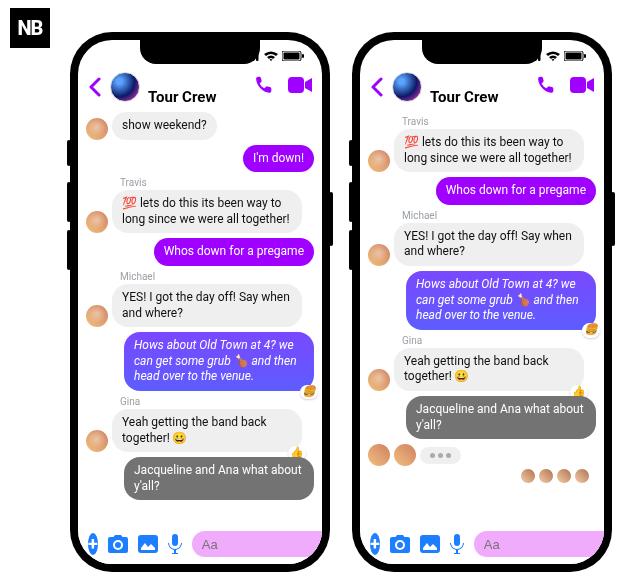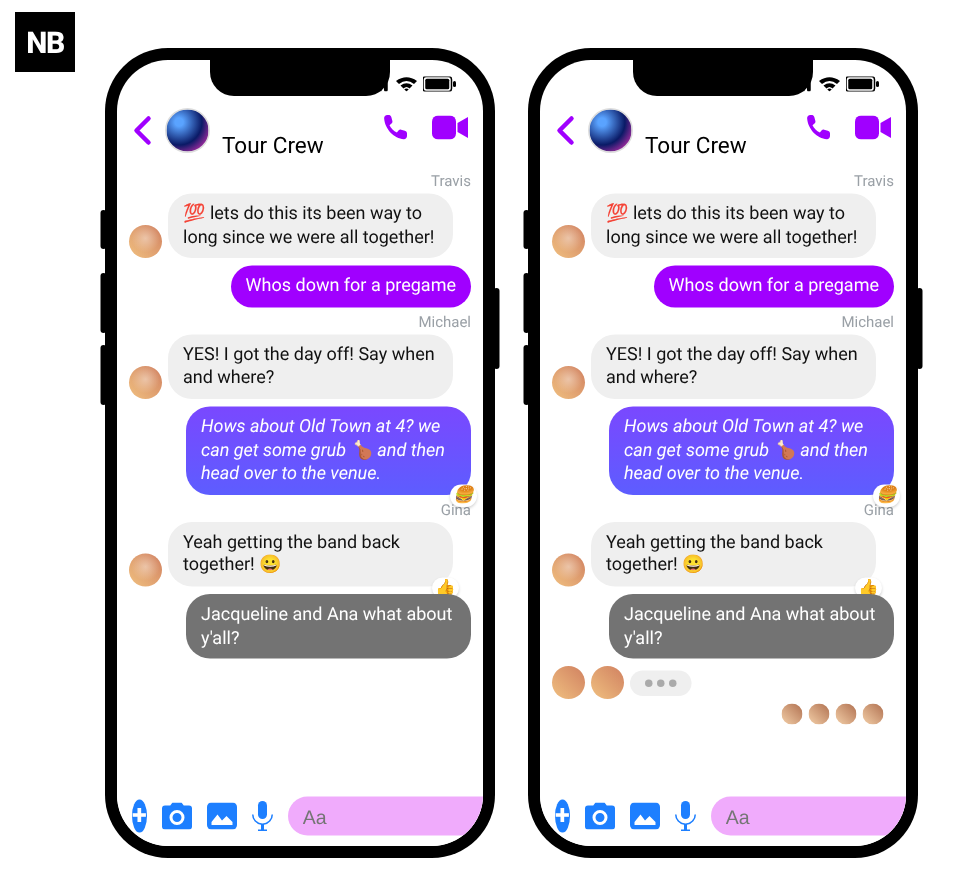--- a/index.html
+++ b/index.html
@@ -13,24 +13,24 @@
 .side-btn.s2{left:-3px;top:150px;width:4px;height:40px;}
 .side-btn.s3{left:-3px;top:198px;width:4px;height:40px;}
 .side-btn.s4{right:-3px;top:160px;width:4px;height:54px;}
 .screen{position:relative;width:100%;height:100%;border-radius:34px;background:#fff;overflow:hidden;}
 .notch{position:absolute;top:0;left:50%;transform:translateX(-50%);width:120px;height:24px;background:#000;border-bottom-left-radius:16px;border-bottom-right-radius:16px;z-index:10;}
 .status-bar{display:flex;justify-content:flex-end;align-items:center;padding:8px 18px 2px;font-size:12px;font-weight:700;}
 .sb-right svg{vertical-align:middle;}
 .header{display:flex;align-items:center;padding:4px 10px 6px;gap:8px;}
 .back-btn{color:#a000ff;display:flex;align-items:center;}
 .chat-avatar{width:28px;height:28px;border-radius:50%;background:radial-gradient(circle at 30% 30%,#5aa3ff 10%,#0a1a66 55%,#d030b0 90%);border:1px solid #ddd;}
-.chat-title{font-weight:400;font-size:15px;flex:1;margin-top:20px;}
+.chat-title{font-weight:700;font-size:15px;flex:1;margin-top:20px;}
 .hdr-icons{display:flex;gap:14px;color:#a000ff;align-items:center;}
 .messages{height:calc(100% - 92px - 40px);overflow:hidden;padding:0 8px 4px;box-sizing:border-box;font-size:12px;}
-.sender-label{font-size:10px;color:#9aa0a6;margin:4px 0 2px 34px;text-align:right;}
+.sender-label{font-size:10px;color:#9aa0a6;margin:4px 0 2px 34px;}
 .row{display:flex;align-items:flex-end;margin-bottom:5px;gap:4px;}
 .row.right{justify-content:flex-end;}
 .row.left .avatar{width:22px;height:22px;border-radius:50%;background:linear-gradient(45deg,#f0c080,#d08060);flex-shrink:0;position:relative;overflow:hidden;}
 .row.left .avatar::after{content:'';position:absolute;inset:0;background:radial-gradient(circle at 50% 40%,rgba(255,255,255,.4) 0,transparent 55%);}
 .bubble{max-width:170px;padding:6px 10px;border-radius:16px;line-height:1.3;word-wrap:break-word;position:relative;}
 .bubble.gray{background:#efefef;color:#111;}
 .bubble.purple{background:#a000ff;color:#fff;}
 .bubble.blue-purple{background:linear-gradient(180deg,#7a48ff,#5d5dff);color:#fff;font-style:italic;}
 .bubble.blue{background:#737373;color:#fff;}
 .react{position:absolute;right:-4px;bottom:-8px;background:#fff;border-radius:10px;padding:0 2px;font-size:11px;box-shadow:0 1px 2px rgba(0,0,0,.18);}
@@ -93,20 +93,27 @@
                 <path d="M6 2c1 0 2 .5 2.3 1.7l.8 3c.2.8-.1 1.6-.7 2.1l-1.6 1.3c1.2 2.6 3.3 4.7 5.9 5.9l1.3-1.6c.5-.6 1.3-.9 2.1-.7l3 .8c1.2.3 1.7 1.3 1.7 2.3v2c0 1.4-1.2 2.6-2.6 2.5C10.7 21 3 13.3 2.5 4.6 2.4 3.2 3.6 2 5 2h1z"></path>
               </svg></span>
           <span><svg width="24" height="16" viewBox="0 0 24 16" fill="currentColor">
                 <rect x="0" y="0" width="16" height="16" rx="4"></rect>
                 <path d="M17 5 L24 1 V15 L17 11 Z"></path>
               </svg></span>
         </div>
       </div>
 
       <div class="messages">
+        <div class="row left">
+          <div class="avatar"></div>
+          <div class="bubble gray">show weekend?</div>
+        </div>
+        <div class="row right">
+          <div class="bubble purple">I'm down!</div>
+        </div>
         <div class="sender-label">Travis</div>
         <div class="row left">
           <div class="avatar"></div>
           <div class="bubble gray">💯 lets do this its been way to long since we were all together!</div>
         </div>
         <div class="row right">
           <div class="bubble purple">Whos down for a pregame</div>
         </div>
         <div class="sender-label">Michael</div>
         <div class="row left">

